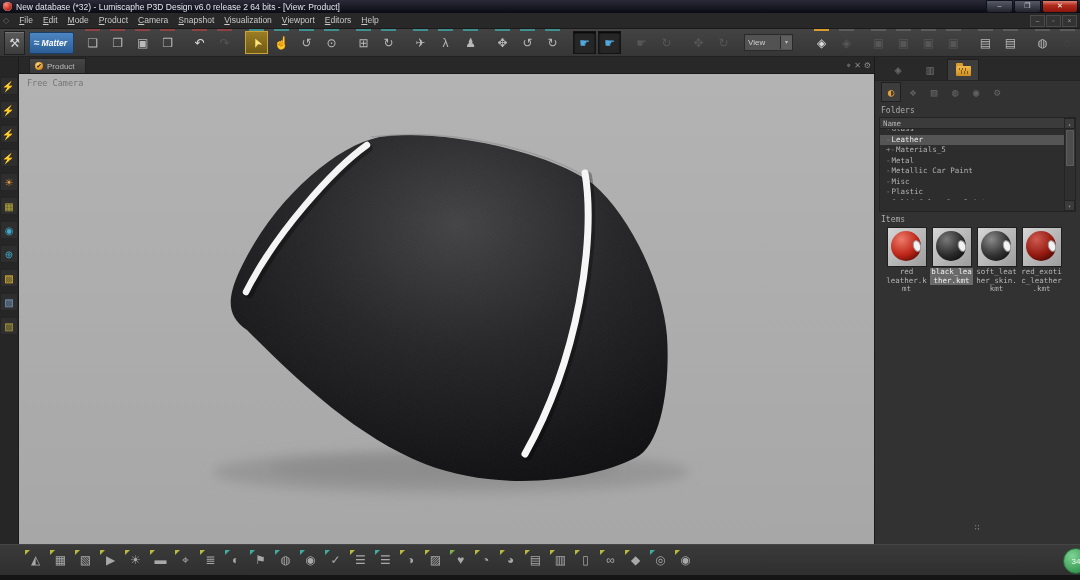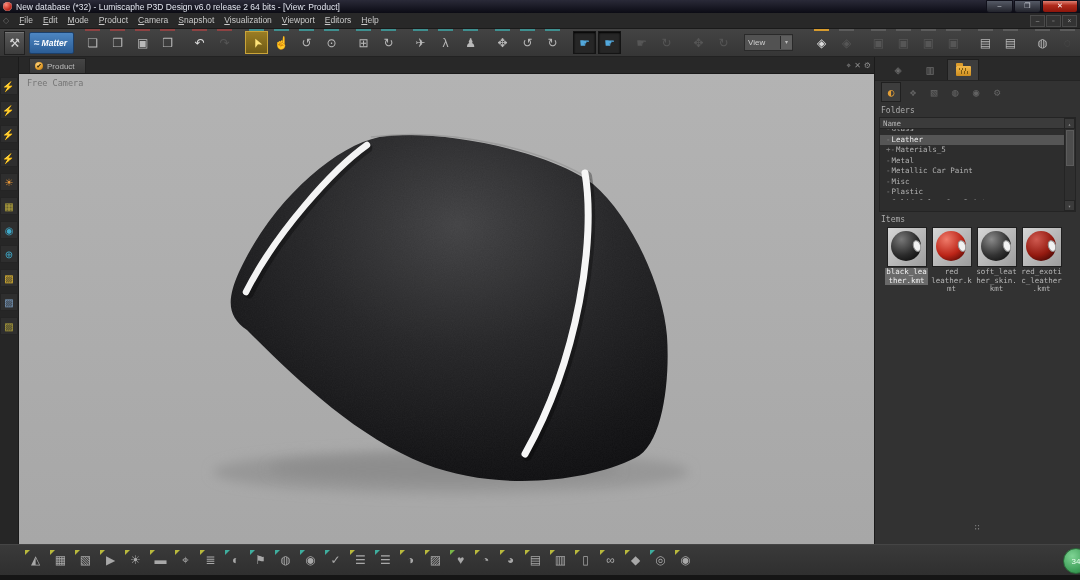--- a/index.html
+++ b/index.html
@@ -511,36 +511,36 @@
           </div>
         <div></div>
         <div class="sbtn">▾</div>
       </div>
 
       <div class="rp-label">Items</div>
 
       <div class="items-section">
         <div class="items-grid">
 
+            <div class="item sph-red">
+              <div class="thumb">
+                <div class="ball"></div>
+                <div class="tag"></div>
+              </div>
+              <div class="ilabel">red leather.kmt</div>
+            </div>
+
             <div class="item sph-black sel">
               <div class="thumb">
                 <div class="ball"></div>
                 <div class="tag"></div>
               </div>
               <div class="ilabel">black_leather.kmt</div>
             </div>
 
-            <div class="item sph-red">
-              <div class="thumb">
-                <div class="ball"></div>
-                <div class="tag"></div>
-              </div>
-              <div class="ilabel">red leather.kmt</div>
-            </div>
-
             <div class="item sph-black2">
               <div class="thumb">
                 <div class="ball"></div>
                 <div class="tag"></div>
               </div>
               <div class="ilabel">soft_leather_skin.kmt</div>
             </div>
 
             <div class="item sph-darkred">
               <div class="thumb">

